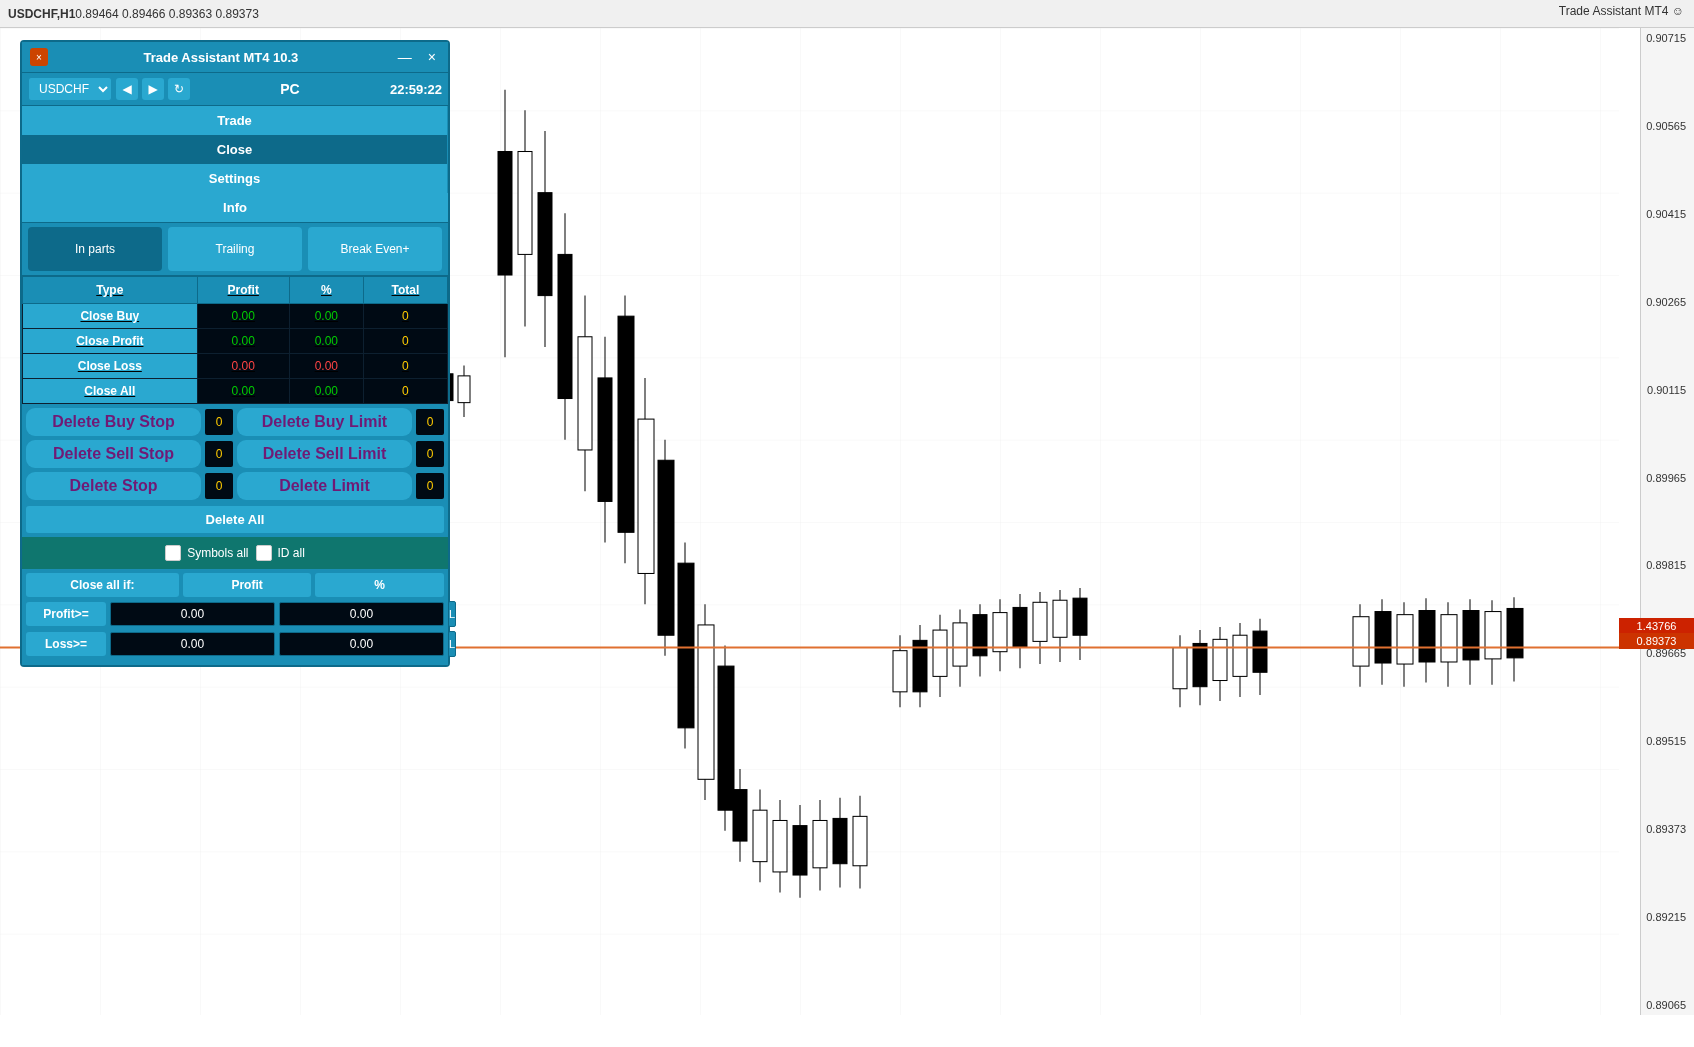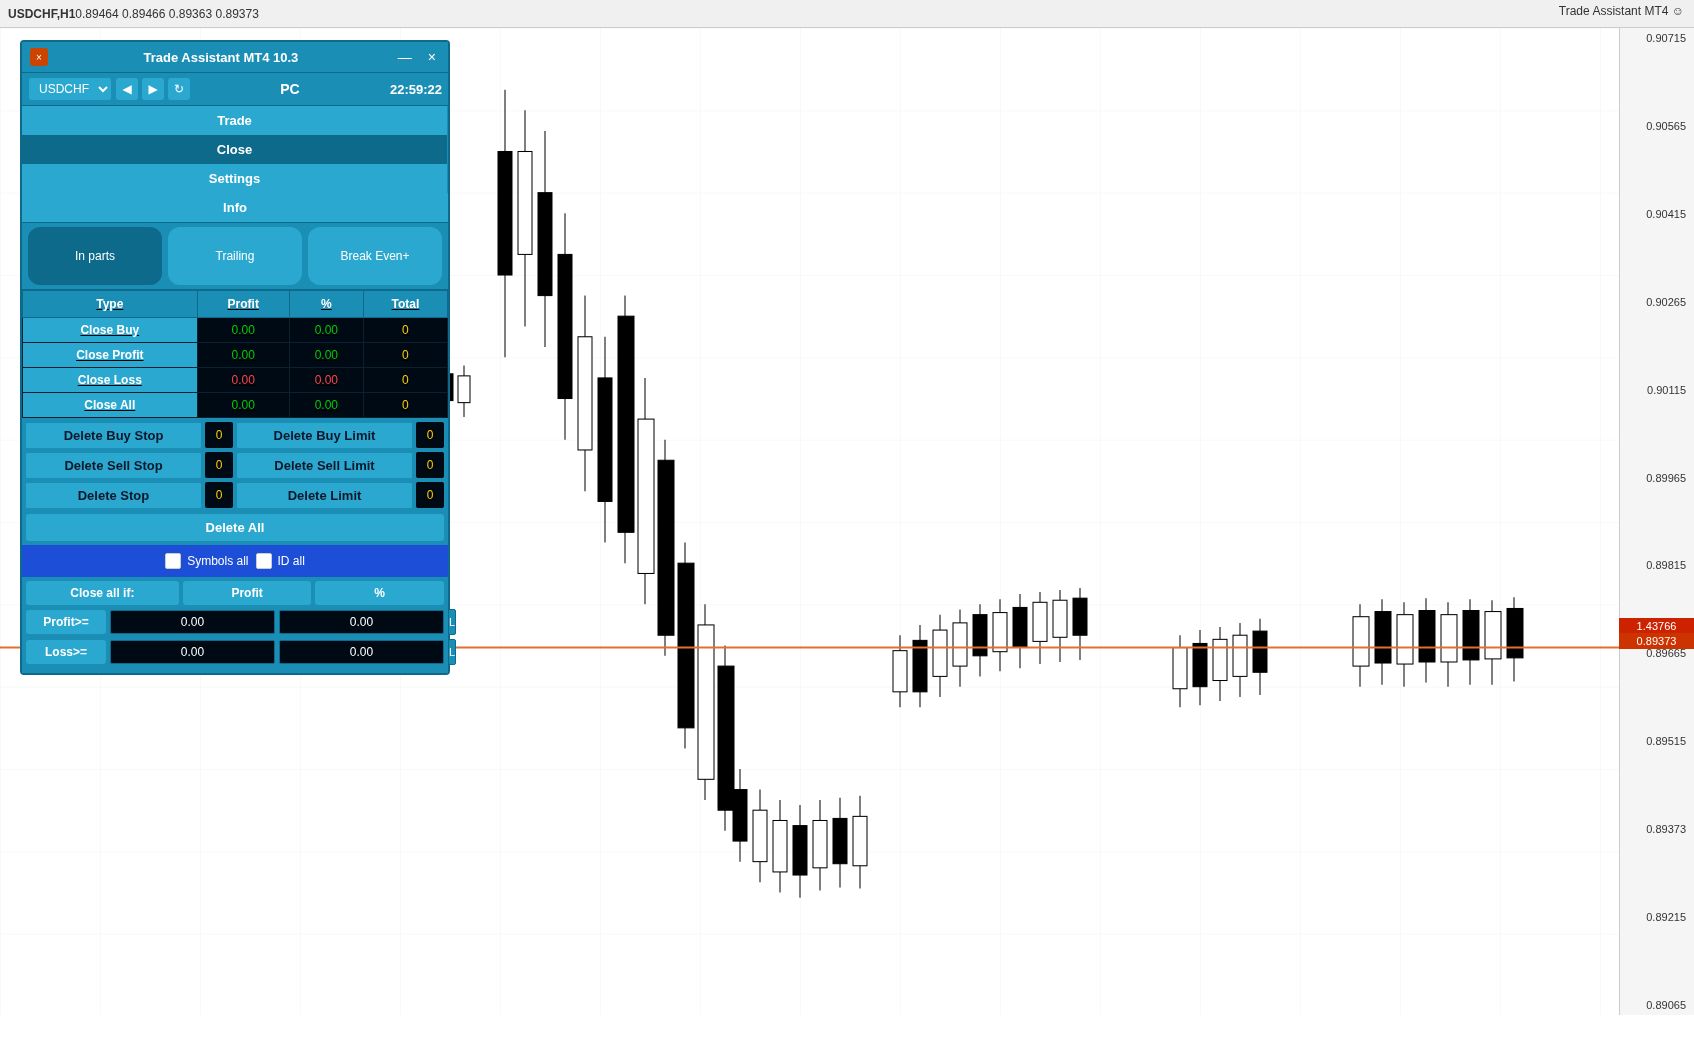--- a/index.html
+++ b/index.html
@@ -42,21 +42,21 @@
       top: 4px;
       font-size: 12px;
       color: #333;
     }
 
     
     #price-axis {
       position: absolute;
       right: 0;
       top: 28px;
-      width: 75px;
+      width: 54px;
       height: calc(100% - 60px);
       background: #f5f5f5;
       border-left: 1px solid #ccc;
       display: flex;
       flex-direction: column;
       justify-content: space-between;
       padding: 4px 4px;
       font-size: 11px;
       color: #333;
     }
@@ -244,27 +244,27 @@
     #sub-tabs {
       display: flex;
       background: #1a8eb5;
       border-bottom: 1px solid #0d6a8a;
       padding: 4px 6px;
       gap: 6px;
     }
 
     .sub-tab {
       flex: 1;
-      padding: 22px 4px;
+      padding: 15px 4px;
       text-align: center;
       color: white;
       cursor: pointer;
       font-size: 12px;
       background: #2aa8d0;
-      border-radius: 12px;
+      border-radius: 4px;
     }
     .sub-tab.active { background: #0d6a8a; }
 
     
     .close-table {
       width: 100%;
       border-collapse: collapse;
       text-decoration: underline;
     }
 
@@ -306,26 +306,26 @@
     .delete-row {
       display: flex;
       gap: 4px;
       margin-bottom: 4px;
       align-items: center;
     }
 
     .del-btn {
       flex: 1;
       background: #2aa8d0;
-      color: #0f172a;
+      color: #701a75;
       border: none;
       padding: 5px 4px;
-      border-radius: 1px;
-      cursor: pointer;
-      font-size: 13px;
+      border-radius: 9px;
+      cursor: pointer;
+      font-size: 16px;
       font-weight: bold;
       text-align: center;
     }
 
     .del-count {
       background: #000a14;
       color: #ffcc00;
       width: 28px;
       height: 26px;
       display: flex;
@@ -348,21 +348,21 @@
       margin-top: 2px;
     }
 
     
     .checkbox-row {
       display: flex;
       align-items: center;
       justify-content: center;
       gap: 7px;
       padding: 8px 6px;
-      background: #1d4ed8;
+      background: #0f766e;
     }
 
     .checkbox-item {
       display: flex;
       align-items: center;
       gap: 6px;
       color: white;
       font-size: 12px;
       cursor: pointer;
     }

